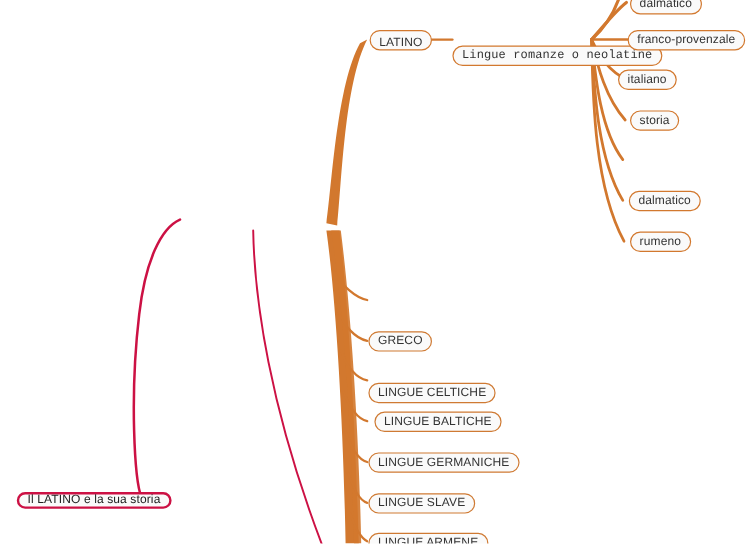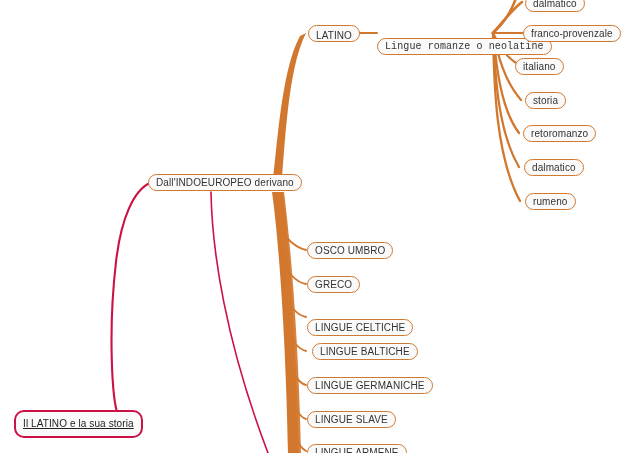--- a/index.html
+++ b/index.html
@@ -42,23 +42,22 @@
     border-radius: 9px;
     color: #333333;
     font-size: 10px;
     line-height: 1;
     white-space: nowrap;
     letter-spacing: 0.1px;
   }
   .node.root {
     border: 2px solid #cc1144;
     border-radius: 10px;
-    height: 28px;
+    height: 14px;
     color: #222222;
-    text-decoration: underline;
   }
   .node.trunk-node {
     border-color: #cf7a33;
   }
 </style>
 </head>
 <body>
 
 <div id="canvas">
 
@@ -90,23 +89,20 @@
     <path d="M 493 33 C 498 56 505 82 521 100" fill="none" stroke="#d2782e" stroke-width="2.3" stroke-linecap="round"></path>
     <path d="M 493 33 C 496 62 500 108 519 133" fill="none" stroke="#d2782e" stroke-width="2.3" stroke-linecap="round"></path>
     <path d="M 493 33 C 495 70 497 130 519 167" fill="none" stroke="#d2782e" stroke-width="2.3" stroke-linecap="round"></path>
     <path d="M 493 33 C 494 80 495 155 520 201" fill="none" stroke="#d2782e" stroke-width="2.3" stroke-linecap="round"></path>
   </svg>
 
   <div class="node root" style="left:14px; top:410px;">
     <span>Il LATINO e la sua storia</span>
   </div>
 
-  <div class="node" style="left:148px; top:174px;">
-    <span>Dall'INDOEUROPEO derivano</span>
-  </div>
 
   <div class="node" style="left:308px; top:25px;align-items:flex-end;">
     <span>LATINO</span>
   </div>
 
   <div class="node" style="left:377px; top:38px;font-family:Liberation Mono, monospace;">
     <span>Lingue romanze o neolatine</span>
   </div>
 
   <div class="node" style="left:525px; top:-5px;">
@@ -114,33 +110,27 @@
   </div>
   <div class="node" style="left:523px; top:25px;">
     <span>franco-provenzale</span>
   </div>
   <div class="node" style="left:515px; top:58px;">
     <span>italiano</span>
   </div>
   <div class="node" style="left:525px; top:92px;">
     <span>storia</span>
   </div>
-  <div class="node" style="left:523px; top:125px;">
-    <span>retoromanzo</span>
-  </div>
   <div class="node" style="left:524px; top:159px;">
     <span>dalmatico</span>
   </div>
   <div class="node" style="left:525px; top:193px;">
     <span>rumeno</span>
   </div>
 
-  <div class="node trunk-node" style="left:307px; top:242px;">
-    <span>OSCO UMBRO</span>
-  </div>
   <div class="node trunk-node" style="left:307px; top:276px;">
     <span>GRECO</span>
   </div>
   <div class="node trunk-node" style="left:307px; top:309px;margin-top:10px;">
     <span>LINGUE CELTICHE</span>
   </div>
   <div class="node trunk-node" style="left:312px; top:343px;">
     <span>LINGUE BALTICHE</span>
   </div>
   <div class="node trunk-node" style="left:307px; top:377px;">

